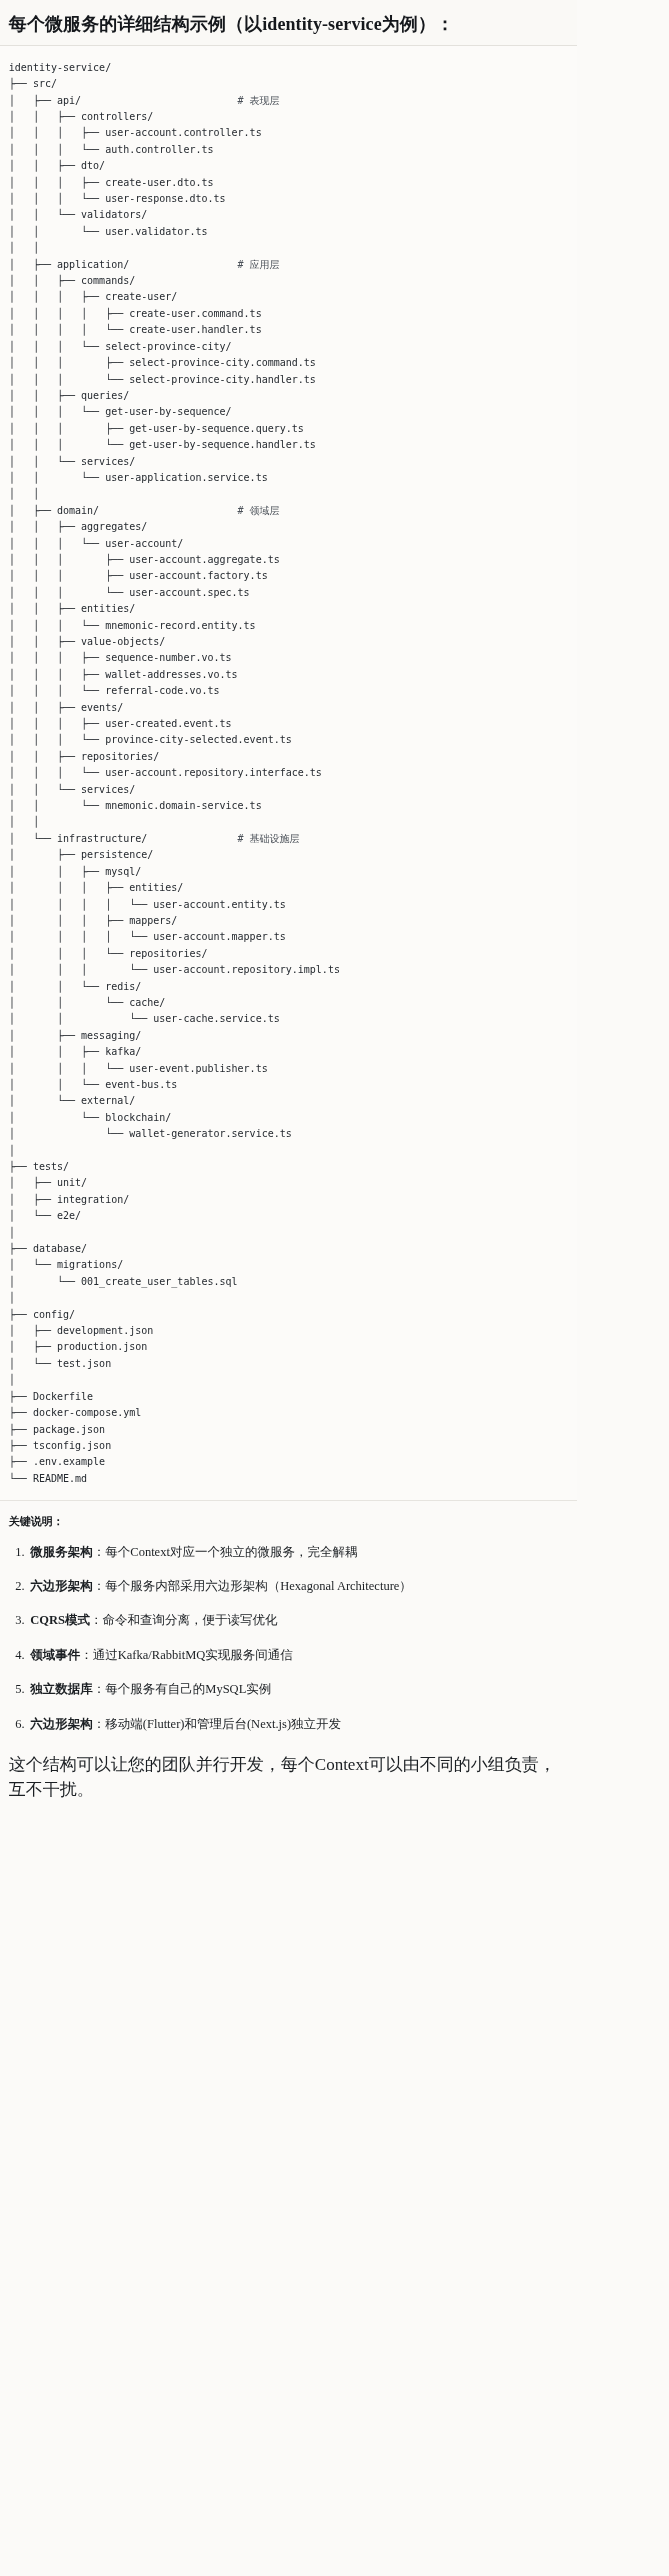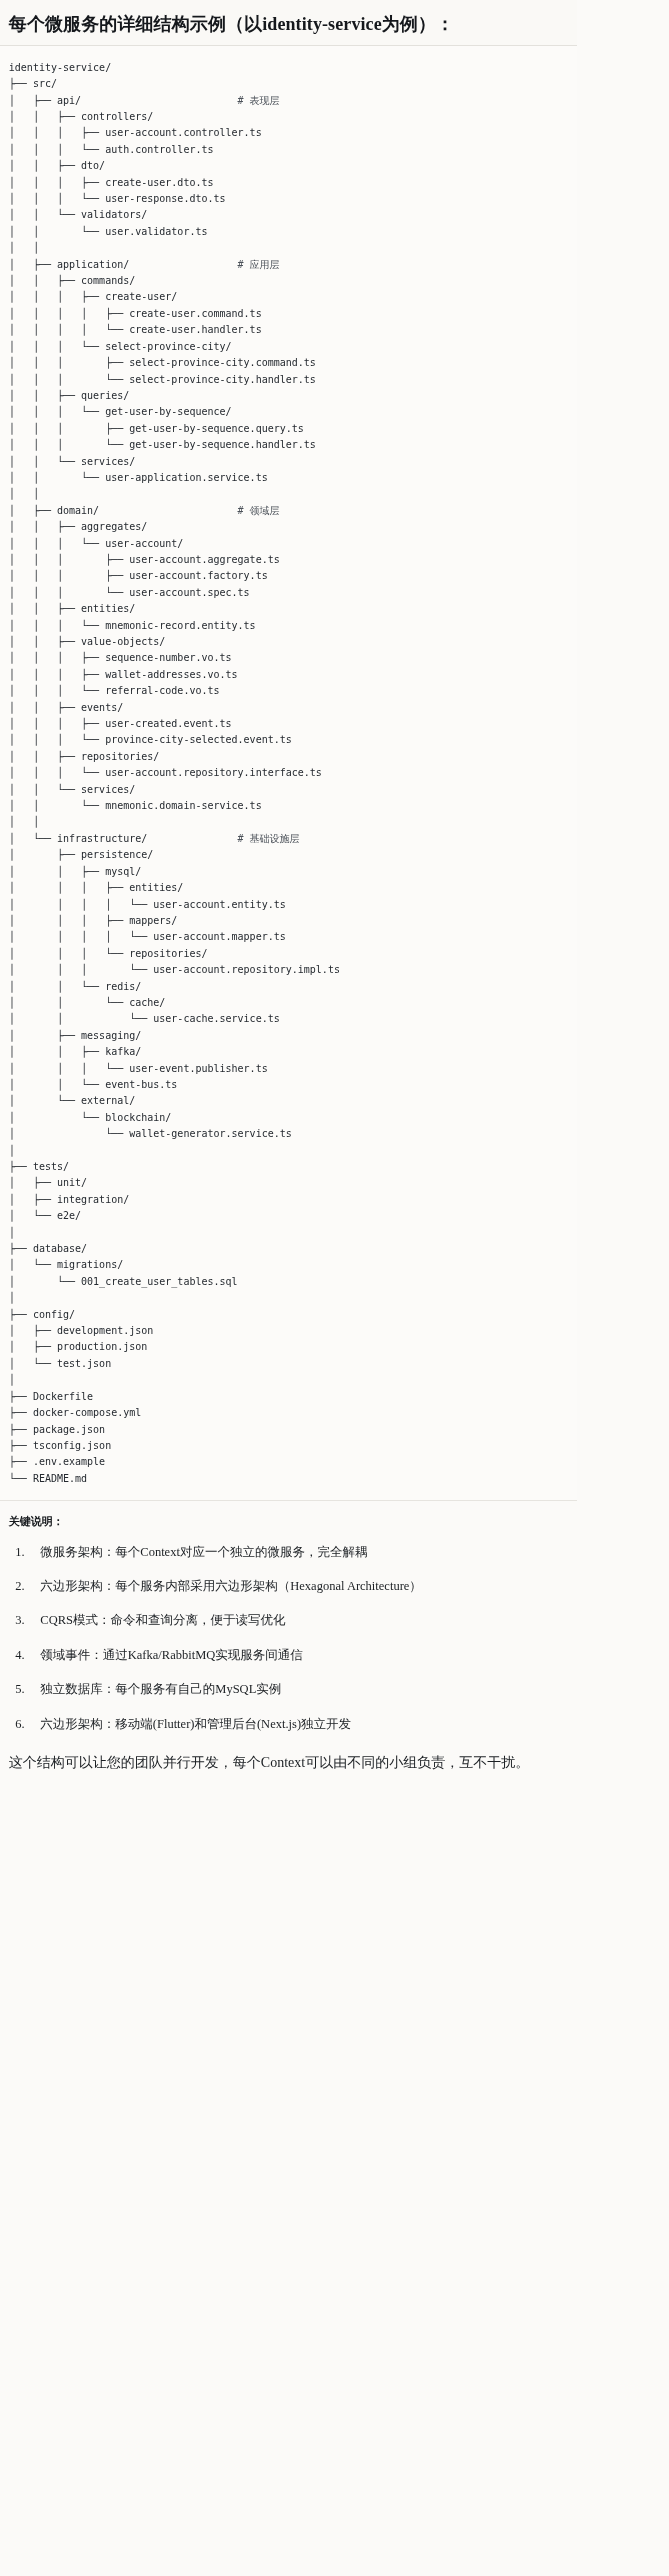--- a/index.html
+++ b/index.html
@@ -78,29 +78,28 @@
     font-size: 12.5px;
     color: #1b1f23;
   }
   ol.notes-list > li {
     margin: 0 0 16.3px 0;
     line-height: 1.45;
     padding-left: 2.5px;
   }
   ol.notes-list > li:last-child { margin-bottom: 0; }
   .note-term {
-    font-weight: normal;
-    margin-left: 10px;
+    font-weight: bold;
   }
   .note-sep { }
   .note-desc { }
 
   .closing {
     font-family: "Liberation Serif", serif;
-    font-size: 14px;
+    font-size: 17px;
     line-height: 1.5;
     color: #1b1f23;
     margin: 19px 0 0 0;
   }
 </style>
 </head>
 <body>
 
 <div class="page">
 

